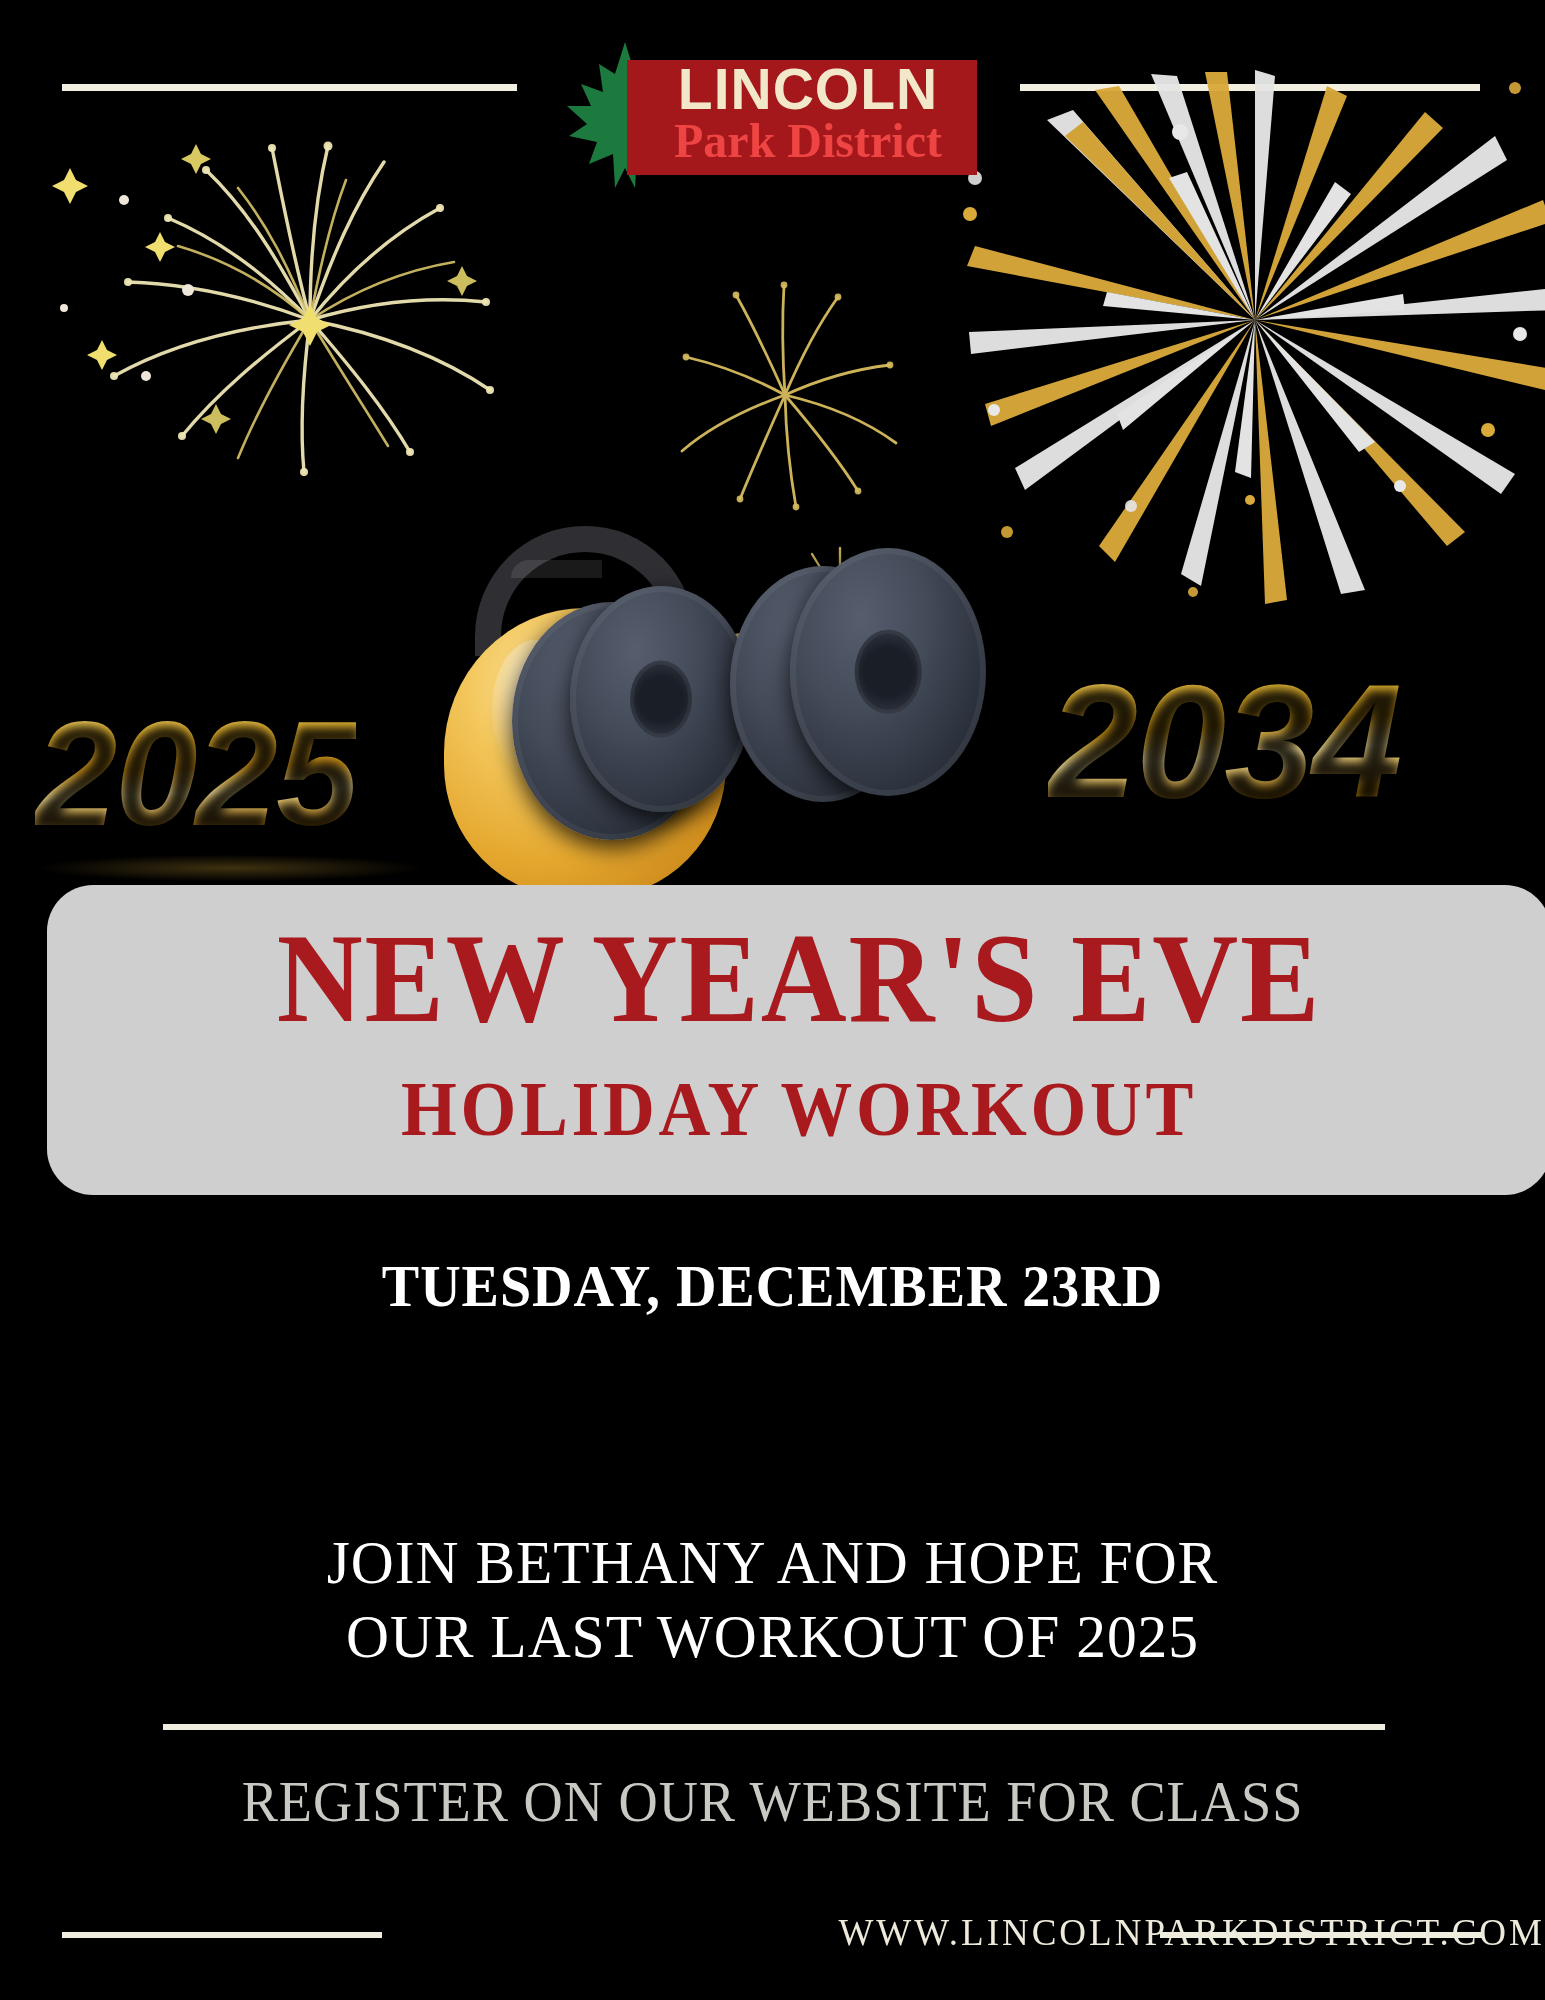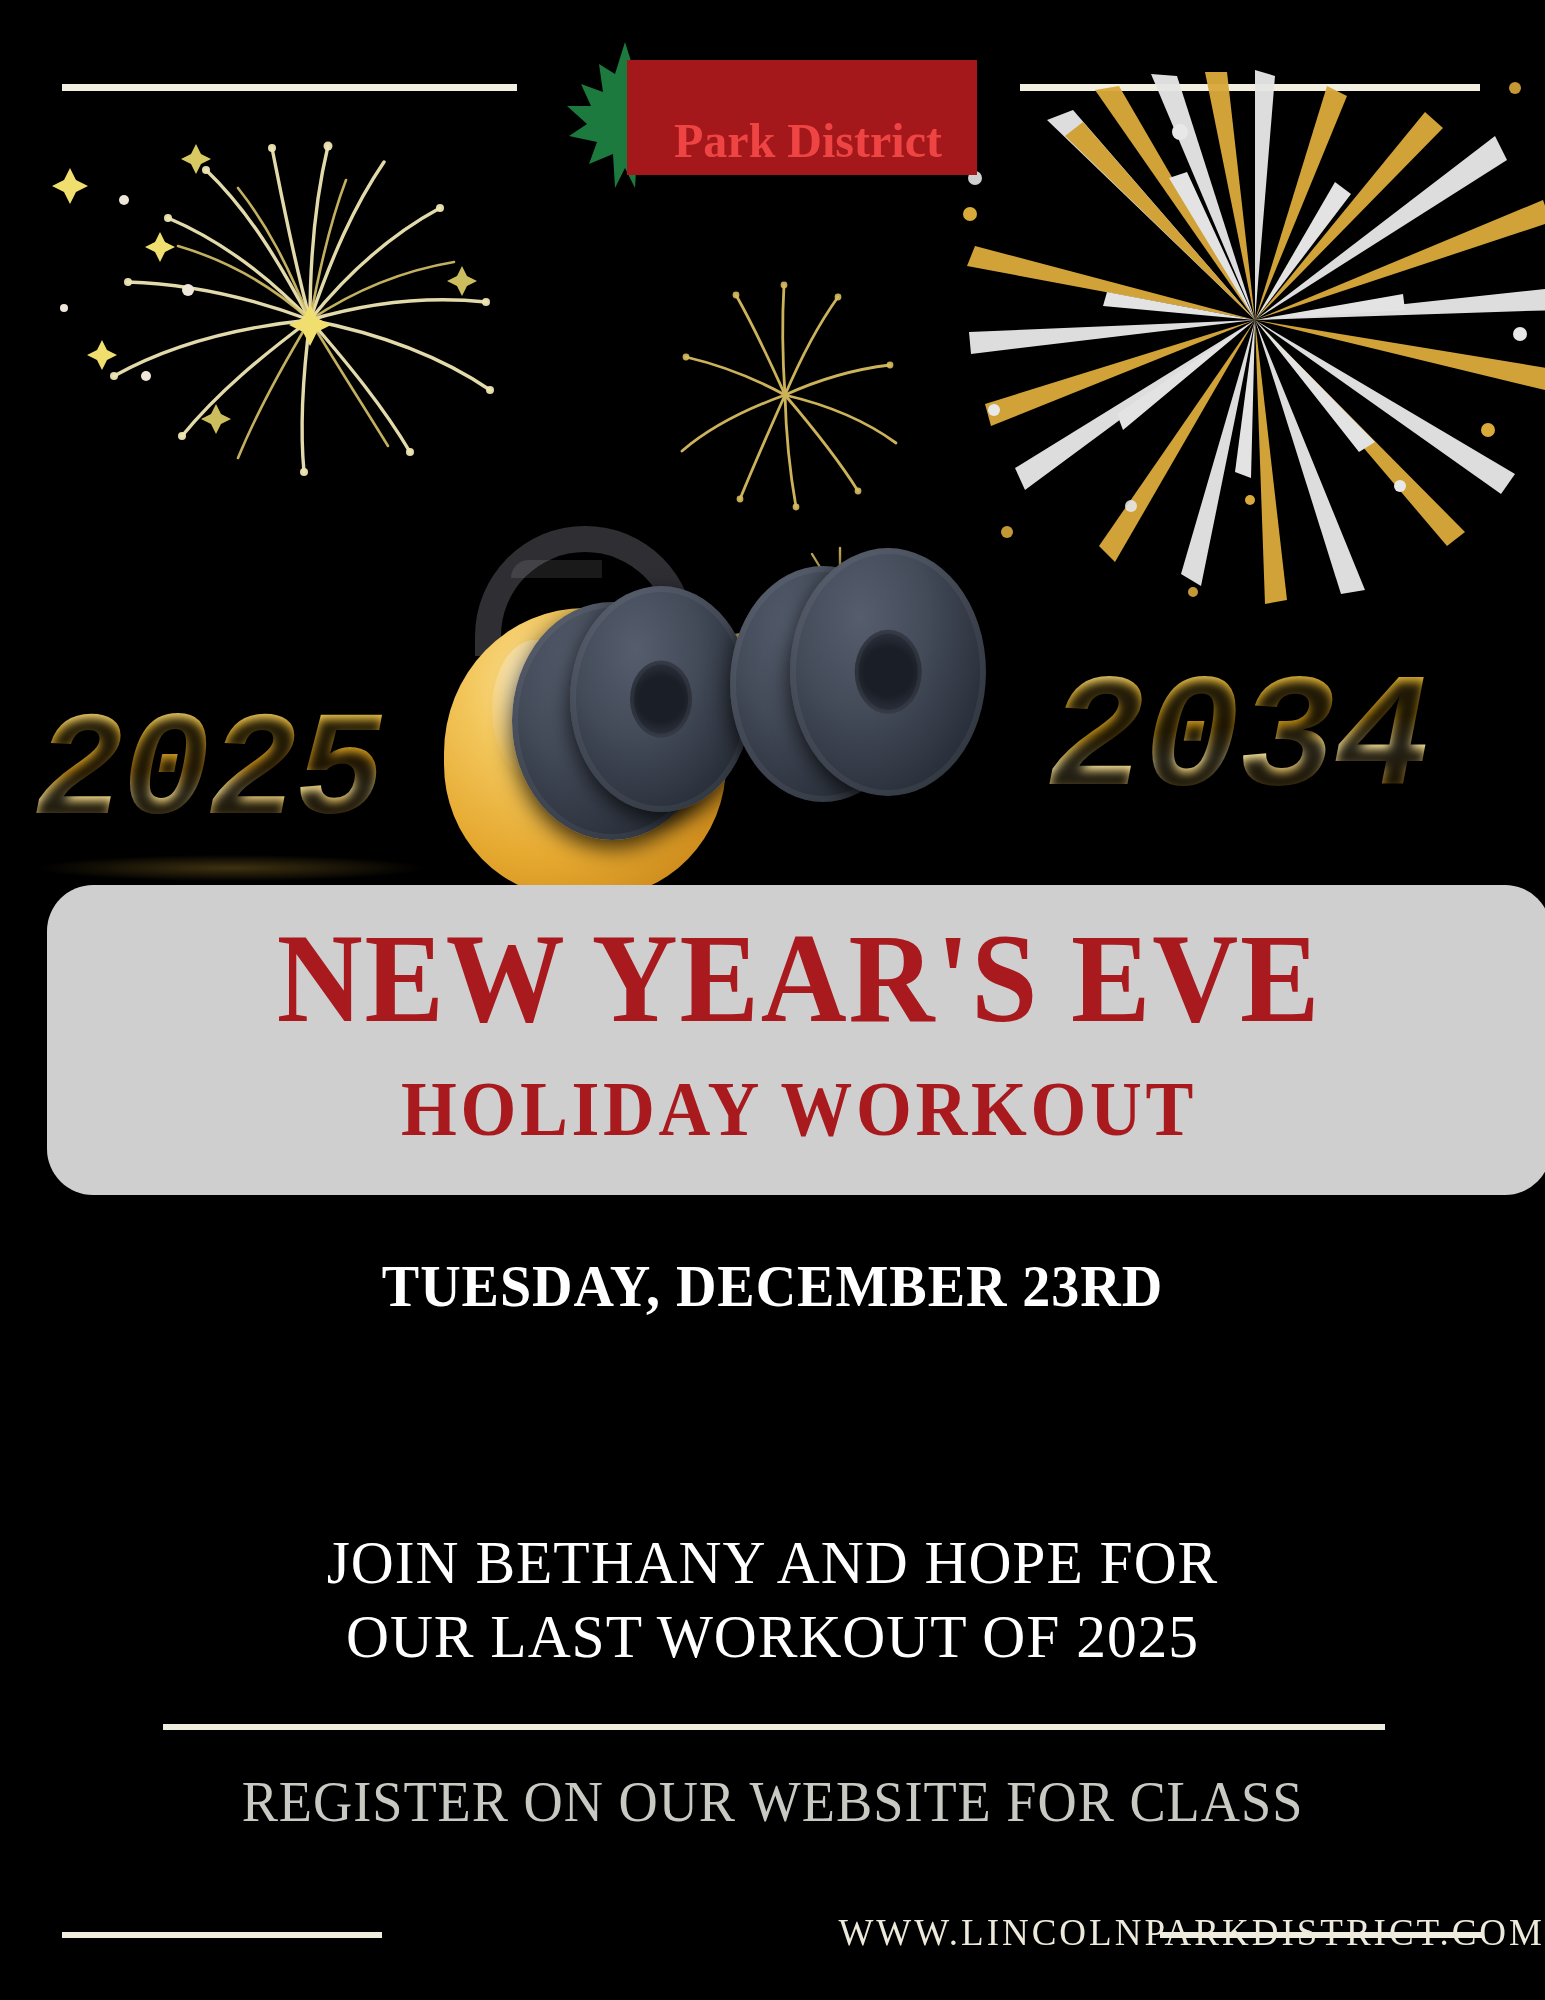--- a/index.html
+++ b/index.html
@@ -20,21 +20,21 @@
   .leaf{position:absolute;left:0px;top:2px;width:120px;height:150px;}
   .logo-badge{position:absolute;left:62px;top:22px;width:350px;height:115px;background:#A4181C;}
   .logo-line1{position:absolute;left:78px;top:22px;width:330px;text-align:center;
     font-family:"Liberation Sans",sans-serif;font-weight:bold;font-size:57px;line-height:58px;
     color:#F2E8C9;letter-spacing:1px;}
   .logo-line2{position:absolute;left:78px;top:80px;width:330px;text-align:center;
     font-family:"Liberation Serif",serif;font-weight:bold;font-size:48px;line-height:46px;
     color:#ef4444;letter-spacing:0px;}
 
   
-  .year{position:absolute;font-family:Liberation Mono, monospace;font-weight:bold;
+  .year{position:absolute;font-family:Liberation Sans, sans-serif;font-weight:bold;
     font-style:italic;letter-spacing:-2px;line-height:1;text-align:center;}
   .year-2025{left:35px;top:700px;font-size:148px;
     background:linear-gradient(178deg,#FBE9A2 0%,#E8B732 22%,#C98F18 46%,#F6DE8E 62%,#A46E0C 85%,#E2BB4C 100%);
     -webkit-background-clip:text;background-clip:text;color:transparent;
     text-shadow:0 5px 10px rgba(0,0,0,0.85);}
   .year-2026{left:1048px;top:660px;font-size:162px;
     background:linear-gradient(176deg,#FFF3BE 0%,#E5B93A 18%,#C28F12 42%,#FCE79C 58%,#9E6C06 82%,#E8C560 100%);
     -webkit-background-clip:text;background-clip:text;color:transparent;
     text-shadow:0 5px 10px rgba(0,0,0,0.85);}
   .year-reflect{position:absolute;left:40px;top:855px;width:380px;height:26px;
@@ -278,20 +278,21 @@
     </g>
   </svg>
 
   <div class="logo">
     <svg class="leaf" viewBox="0 0 120 150">
       <path d="M60 2 L70 34 L86 24 L82 52 L104 44 L94 66 L118 66 L98 84 L116 96
                L88 102 L96 124 L72 114 L70 148 L60 128 L50 148 L48 114 L24 124
                L32 102 L4 96 L22 84 L2 66 L26 66 L16 44 L38 52 L34 24 L50 34 z" fill="#1C7A3E"></path>
     </svg>
     <div class="logo-badge"></div>
+    <div class="logo-line1">LINCOLN</div>
     <div class="logo-line2">Park District</div>
   </div>
 
   <div class="year year-2025">2025</div>
   <div class="year-reflect"></div>
   <div class="year year-2026">2034</div>
 
   <div class="equip">
     <div>
       <div class="kb-handle"></div>

